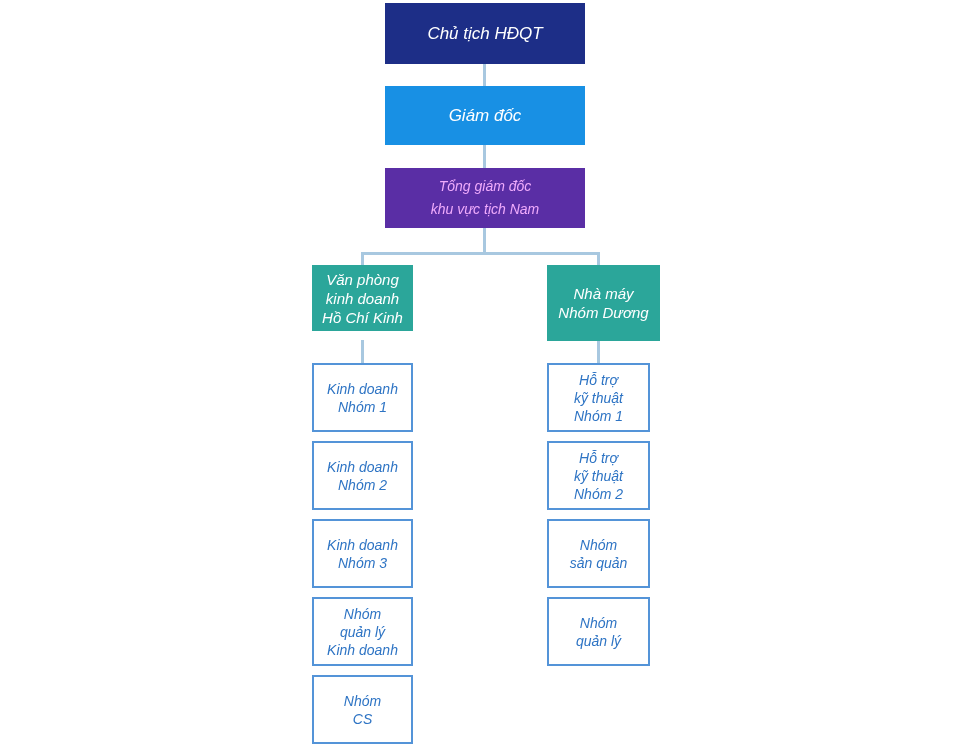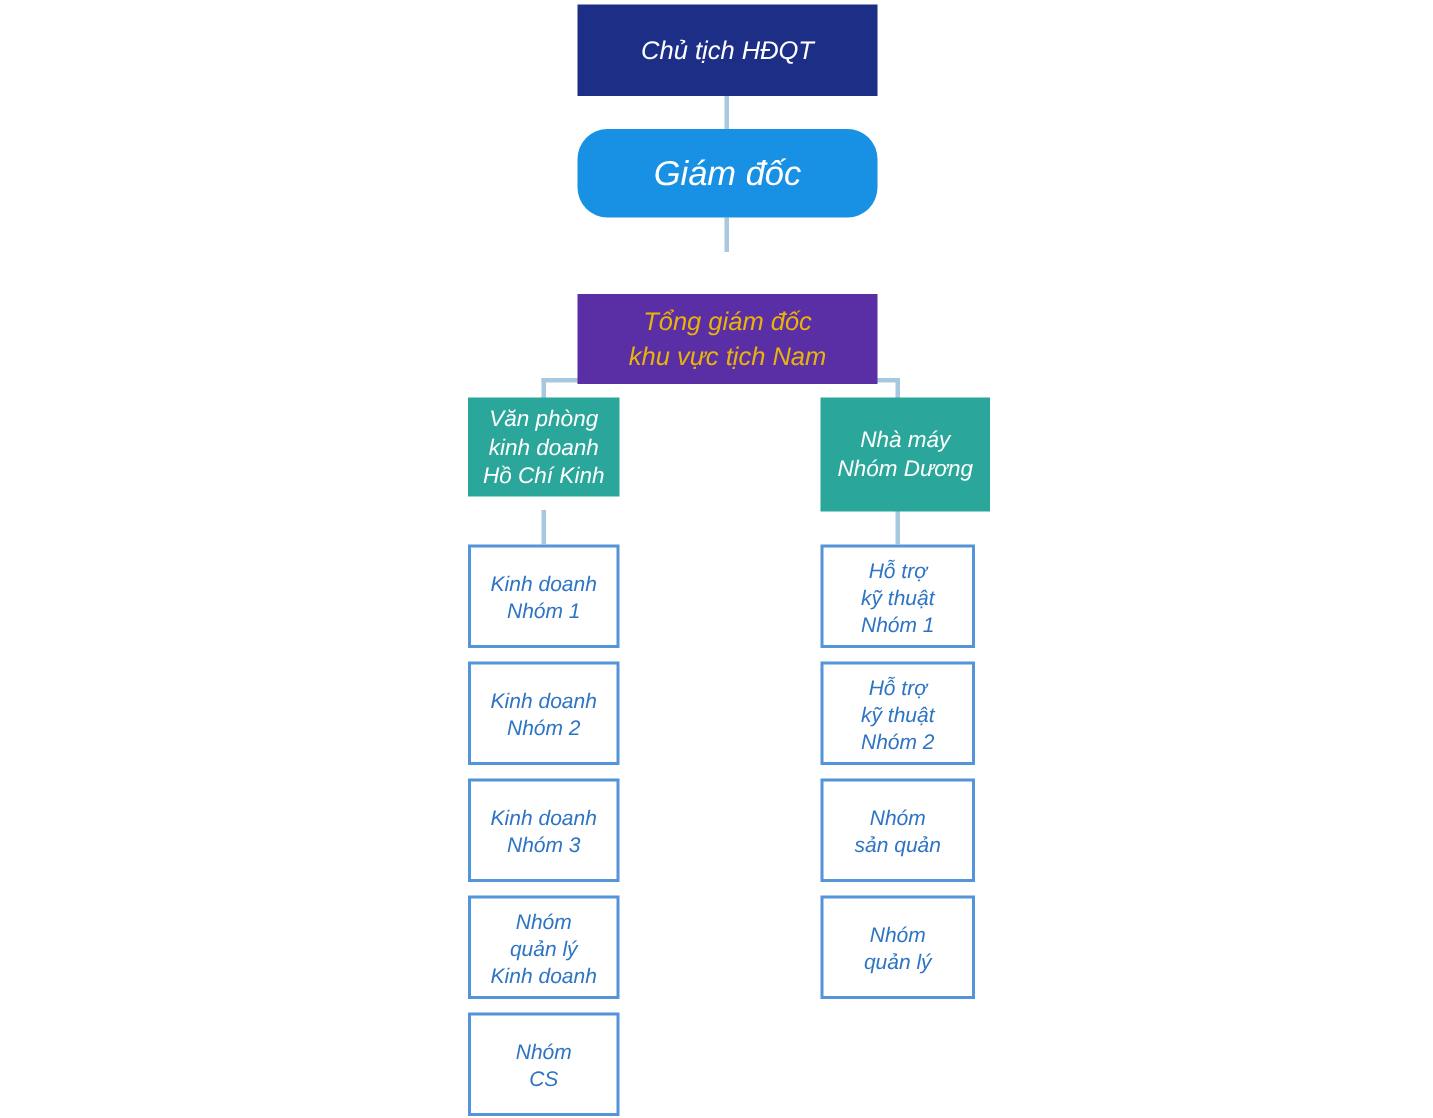--- a/index.html
+++ b/index.html
@@ -7,22 +7,22 @@
   body { font-family:"Liberation Sans","DejaVu Sans",sans-serif; }
   .canvas {
     position:relative; width:955px; height:745px; background:#ffffff; overflow:hidden;
   }
   .node {
     position:absolute; display:flex; flex-direction:column;
     align-items:center; justify-content:center; text-align:center;font-style:italic;
   }
   .ln { display:block; }
   .lvl1 { background:var(--chairman-bg,#1d2e87); color:#ffffff; font-size:17px; line-height:23px; }
-  .lvl2 { background:var(--director-bg,#1890e4); color:#ffffff; font-size:23px; line-height:23px;border-radius:20px; }
-  .lvl3 { background:var(--gm-bg,#5a2ea5); color:#eab308; font-size:17px; line-height:23px;margin-top:28px; }
+  .lvl2 { background:var(--director-bg,#1890e4); color:#ffffff; font-size:17px; line-height:23px; }
+  .lvl3 { background:var(--gm-bg,#5a2ea5); color:#f0abfc; font-size:14px; line-height:23px; }
   .branch { background:var(--branch-bg,#2ba69a); color:#ffffff; font-size:15px; line-height:19px; }
   .leaf {
     background:#ffffff; border:2px solid var(--leaf-border,#5494d8);
     color:var(--leaf-text,#2e74c4); font-size:14px; line-height:18px;
   }
   .conn { position:absolute; background:var(--connector-line,#a8c8e0); }
 </style>
 </head>
 <body>
 

